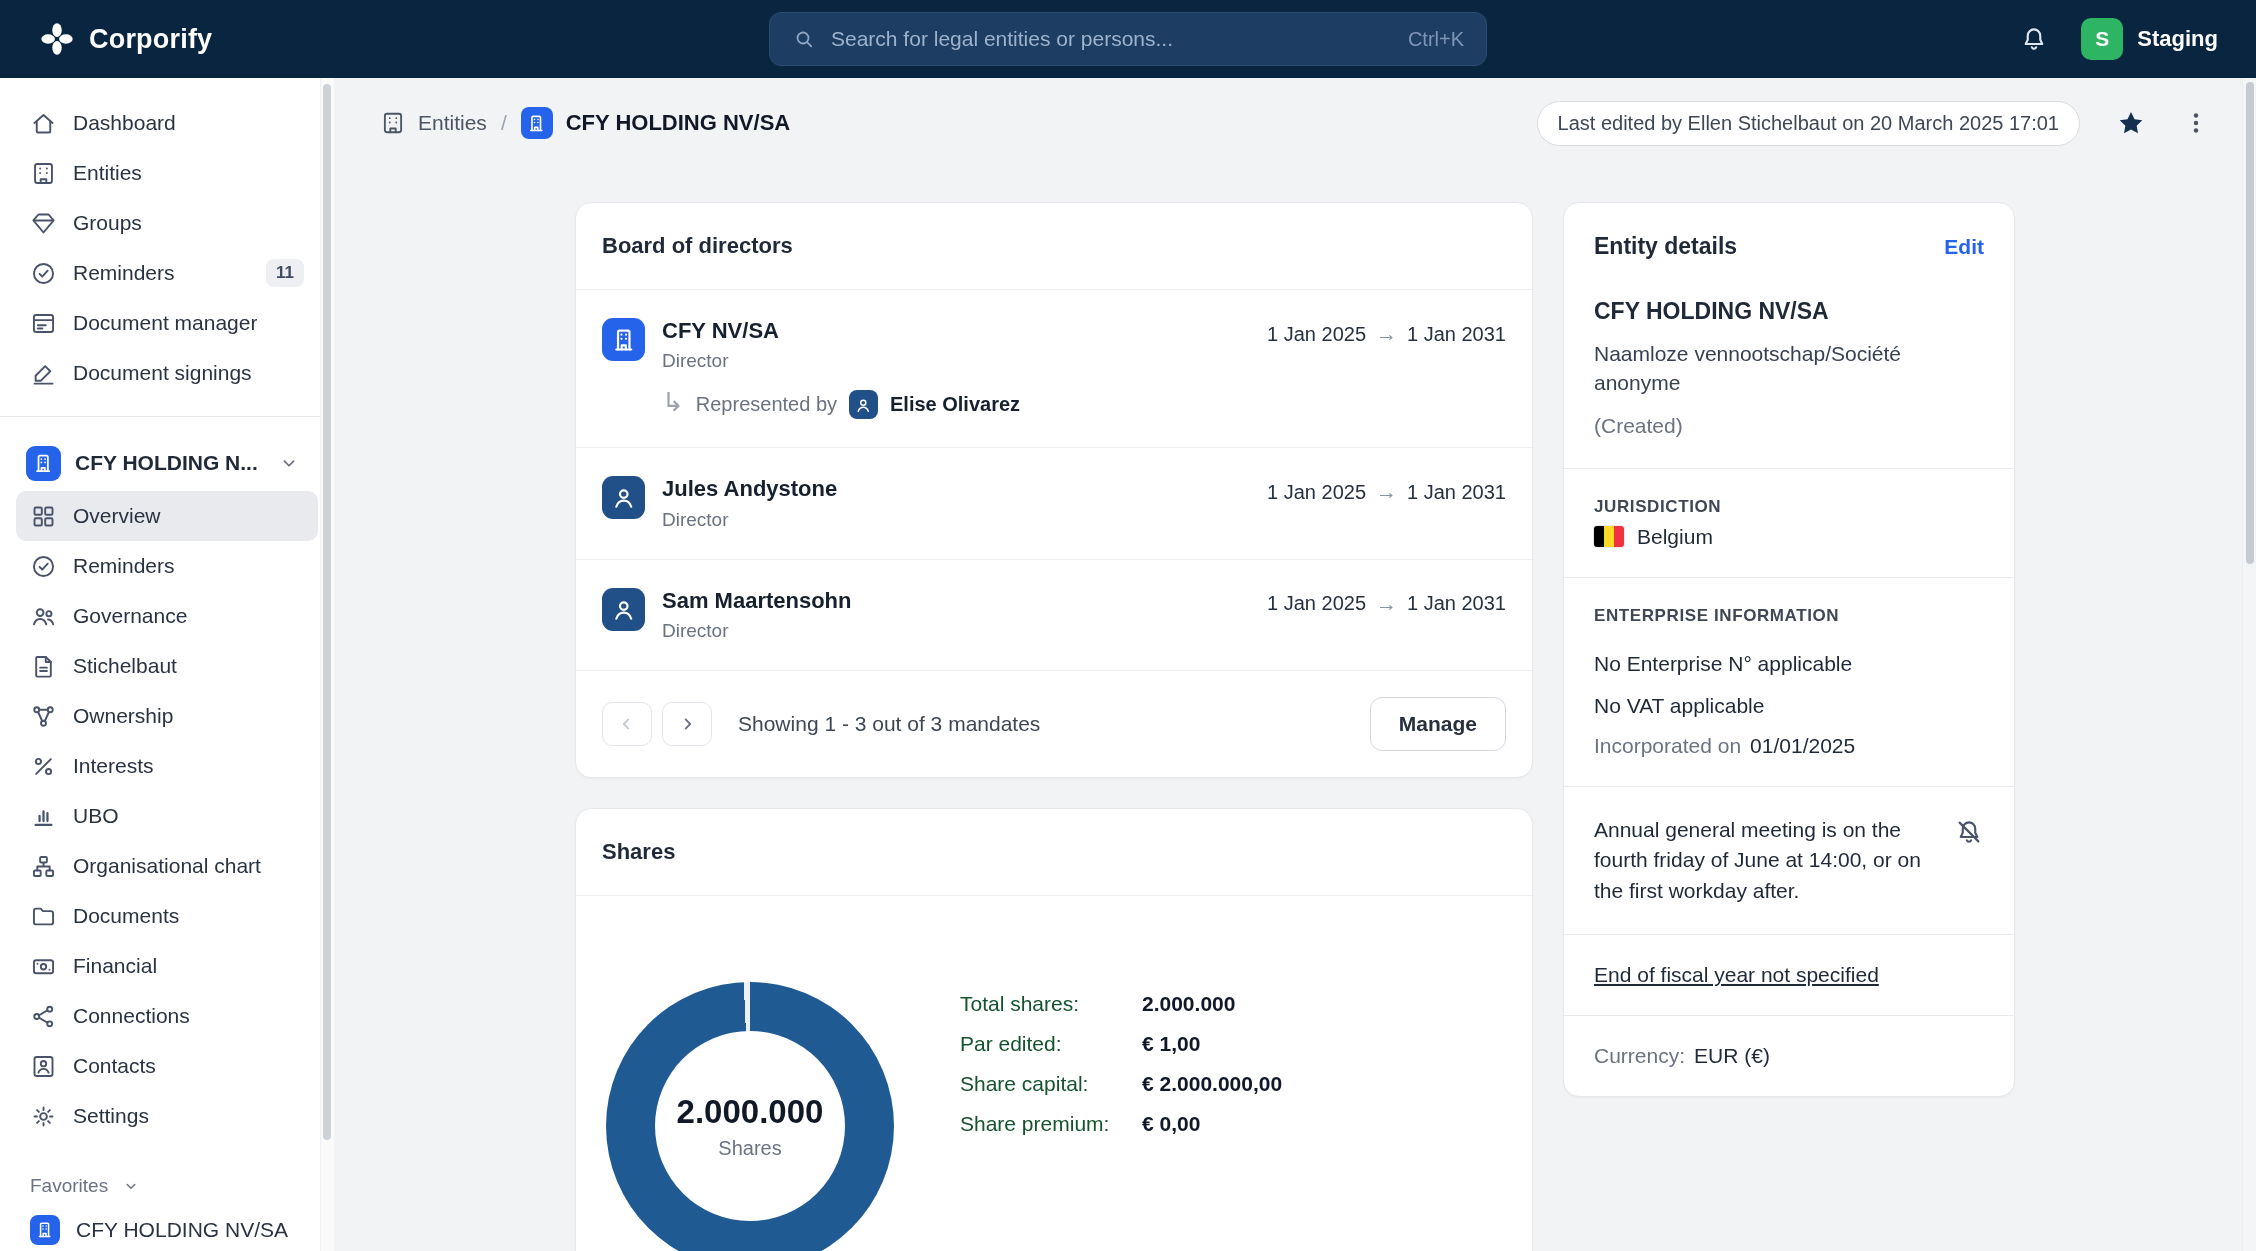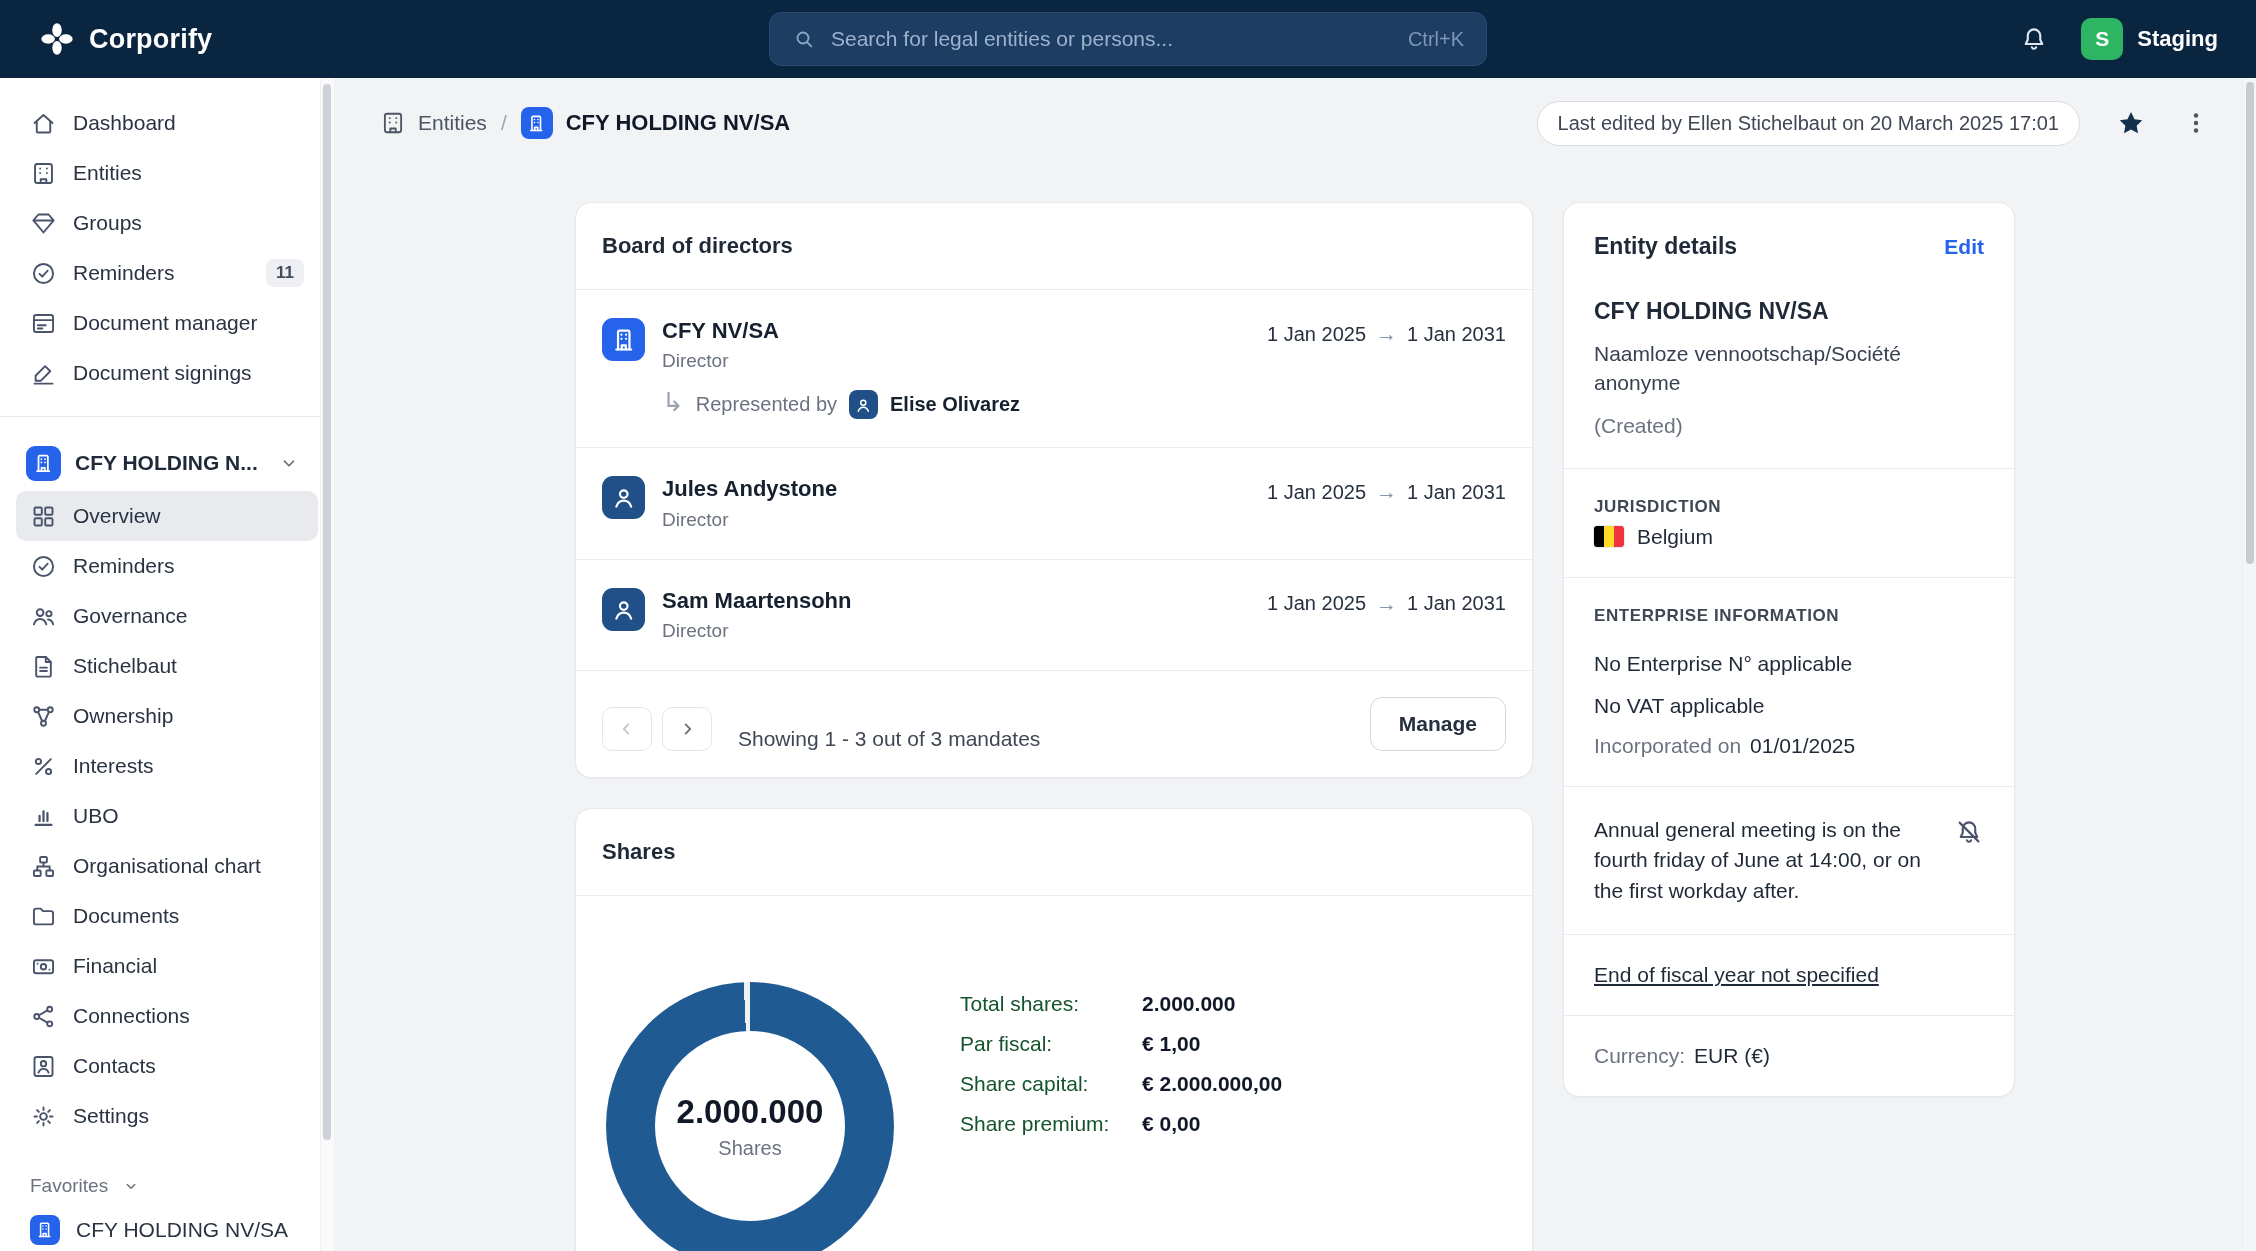--- a/index.html
+++ b/index.html
@@ -67,21 +67,21 @@
   .mandate-row { padding:28px 26px; border-bottom:1px solid #ECEEF1; }
   .mr-main { display:flex; align-items:flex-start; gap:17px; }
   .mr-name { font-size:22px; font-weight:700; color:#16202E; line-height:1.2; }
   .mr-role { font-size:19px; color:#6B7280; margin-top:6px; }
   .mr-dates { margin-left:auto; display:flex; align-items:center; gap:10px; font-size:20px; color:#27303F; padding-top:4px; white-space:nowrap; }
   .range-arrow { color:#8593A6; font-size:21px; }
   .mr-rep { display:flex; align-items:center; gap:12px; margin-top:18px; padding-left:60px; }
   .rep-arrow { color:#9CA3AF; font-size:26px; line-height:1; transform:translateY(-3px); }
   .rep-label { color:#6B7280; font-size:20px; }
   .rep-name { color:#16202E; font-size:20px; font-weight:600; }
-  .card-footer { display:flex; align-items:flex-end; padding:26px 26px; }
+  .card-footer { display:flex; align-items:center; padding:26px 26px; }
   .pager { display:flex; gap:10px; }
   .pg-btn { width:50px; height:44px; border:1px solid #E3E6EA; background:#fff; border-radius:10px; display:flex; align-items:center; justify-content:center; color:#6B7280; cursor:pointer; }
   .pg-btn.disabled { color:#C3C9D1; }
   .showing { margin-left:26px; font-size:21px; color:#3F4754; }
   .manage-btn { margin-left:auto; height:54px; padding:0 28px; background:#fff; border:1px solid #D4D8DE; border-radius:12px; font-size:21px; font-weight:600; color:#27303F; cursor:pointer; font-family:inherit; }
 
   
   .shares-body { display:flex; padding:86px 26px 60px 26px; }
   .donut-wrap { width:288px; height:288px; position:relative; margin-left:4px; flex-shrink:0; }
   .donut { width:100%; height:100%; border-radius:50%; background:conic-gradient(#1F5A92 0deg 357.5deg, #EDF1F5 357.5deg 360deg); position:relative; }
@@ -576,21 +576,21 @@
                   <span class="donut-value">2.000.000</span>
                   <span class="donut-label">Shares</span>
                 </div>
               </div>
               <div class="shares-stats">
                 <div class="stat-row">
                   <span class="stat-label">Total shares:</span>
                   <span class="stat-value">2.000.000</span>
                 </div>
                 <div class="stat-row">
-                  <span class="stat-label">Par fiscal:</span>
+                  <span class="stat-label">Par edited:</span>
                   <span class="stat-value">€ 1,00</span>
                 </div>
                 <div class="stat-row">
                   <span class="stat-label">Share capital:</span>
                   <span class="stat-value">€ 2.000.000,00</span>
                 </div>
                 <div class="stat-row">
                   <span class="stat-label">Share premium:</span>
                   <span class="stat-value">€ 0,00</span>
                 </div>

